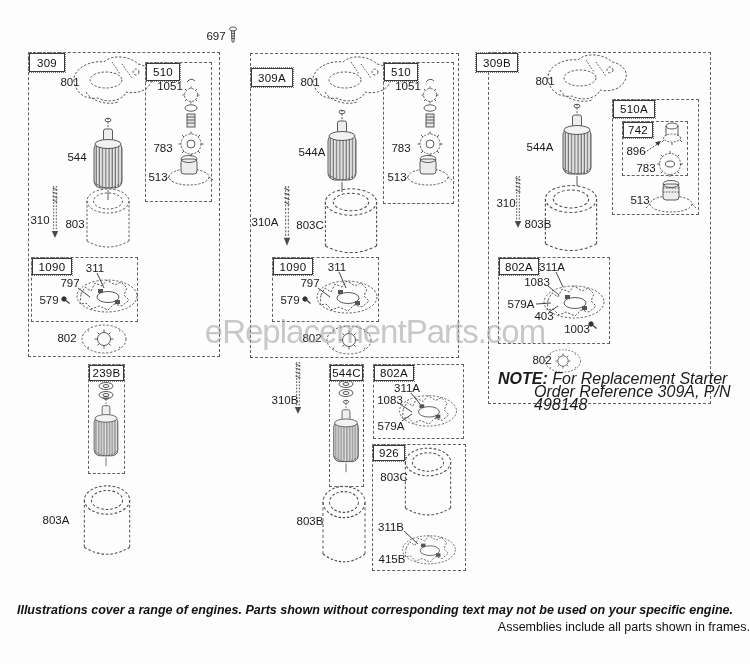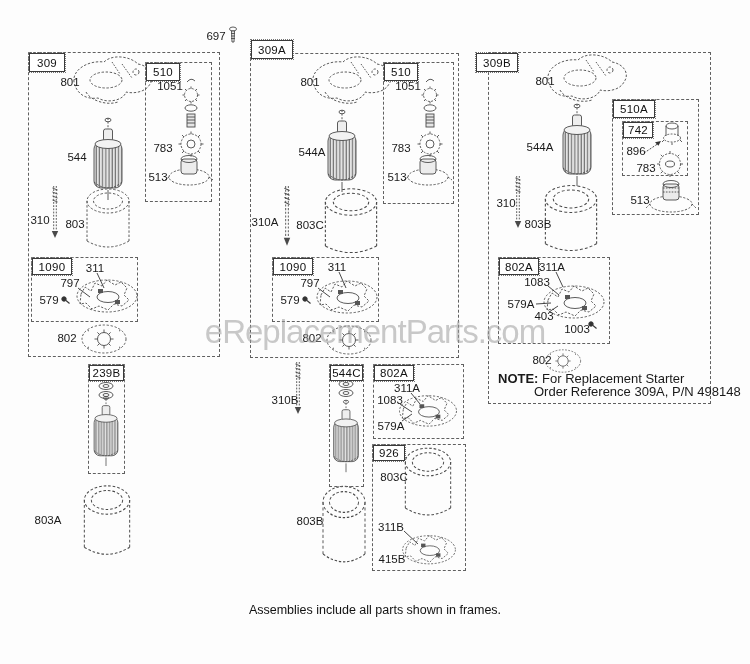--- a/index.html
+++ b/index.html
@@ -5,30 +5,30 @@
   html,body{margin:0;padding:0;background:#ffffff;}
   .canvas{position:relative;width:750px;height:664px;background:#fdfdfd;
           font-family:"Liberation Sans", sans-serif;overflow:hidden;}
   .frame{position:absolute;border:1px dashed #606060;z-index:2;}
   .fbox{position:absolute;border:1px solid #3a3a3a;outline:1px dotted #777;background:#fff;
         display:flex;align-items:center;justify-content:center;
         font-size:11.5px;color:#111;z-index:3;letter-spacing:0.3px;}
   .pl{position:absolute;transform:translate(-50%,-50%);font-size:11.5px;color:#1a1a1a;
       white-space:nowrap;z-index:3;}
   .refnum{position:absolute;transform:translate(-50%,-50%);font-size:11.5px;color:#1a1a1a;z-index:3;}
-  .note{position:absolute;left:498px;top:372px;font-size:13px;color:#1a1a1a;
+  .note{position:absolute;left:498px;top:372px;font-size:16px;font-style:italic;color:#1a1a1a;
         z-index:3;line-height:13px;}
   .note .np{font-weight:bold;}
   .note .l2{margin-left:36px;}
   .watermark{position:absolute;left:375px;top:332px;transform:translate(-50%,-50%);
              font-size:33px;font-weight:normal;letter-spacing:-1px;color:#9d9d9d;opacity:0.55;
              z-index:4;pointer-events:none;white-space:nowrap;}
   .footer{position:absolute;left:0;top:602px;width:750px;text-align:center;color:#111;z-index:3;}
   .footer .f1{font-size:12.5px;font-weight:bold;font-style:italic;line-height:17px;}
-  .footer .f2{font-size:12.5px;line-height:17px;}
+  .footer .f2{font-size:12.5px;line-height:17px;text-align:right;}
   svg.draw{position:absolute;left:0;top:0;z-index:1;}
   .leader{stroke:#333;stroke-width:0.9;fill:none;}
 </style>
 </head>
 <body>
 
 <div class="canvas">
 
   <svg class="draw" width="750" height="664" viewBox="0 0 750 664">
     <defs>
@@ -194,21 +194,21 @@
   <div class="frame" style="left:622px;top:121px;width:64px;height:53px"></div>
   <div class="frame" style="left:31px;top:257px;width:105px;height:63px"></div>
   <div class="frame" style="left:272px;top:257px;width:105px;height:63px"></div>
   <div class="frame" style="left:498px;top:257px;width:110px;height:85px"></div>
   <div class="frame" style="left:88px;top:364px;width:35px;height:108px"></div>
   <div class="frame" style="left:329px;top:364px;width:33px;height:121px"></div>
   <div class="frame" style="left:373px;top:364px;width:89px;height:73px"></div>
   <div class="frame" style="left:372px;top:444px;width:92px;height:125px"></div>
 
   <div class="fbox" style="left:29px;top:53px;width:34px;height:17px">309</div>
-  <div class="fbox" style="left:251px;top:40px;width:40px;height:17px">309A</div>
+  <div class="fbox" style="left:251px;top:68px;width:40px;height:17px">309A</div>
   <div class="fbox" style="left:476px;top:53px;width:40px;height:17px">309B</div>
   <div class="fbox" style="left:146px;top:63px;width:32px;height:16px">510</div>
   <div class="fbox" style="left:384px;top:63px;width:32px;height:16px">510</div>
   <div class="fbox" style="left:613px;top:100px;width:40px;height:16px">510A</div>
   <div class="fbox" style="left:623px;top:122px;width:28px;height:14px">742</div>
   <div class="fbox" style="left:32px;top:258px;width:38px;height:15px">1090</div>
   <div class="fbox" style="left:273px;top:258px;width:38px;height:15px">1090</div>
   <div class="fbox" style="left:499px;top:258px;width:38px;height:15px">802A</div>
   <div class="fbox" style="left:89px;top:365px;width:33px;height:14px">239B</div>
   <div class="fbox" style="left:330px;top:365px;width:31px;height:14px">544C</div>
@@ -254,29 +254,30 @@
   <span class="pl" style="left:544px;top:316px">403</span>
   <span class="pl" style="left:577px;top:329px">1003</span>
   <span class="pl" style="left:542px;top:360px">802</span>
 
   <div class="note">
     <div><span class="np">NOTE:</span>
       <span>For Replacement Starter</span></div>
     <div class="l2">Order Reference 309A, P/N 498148</div>
   </div>
 
-  <span class="pl" style="left:48px;top:520px">803A</span>
+  <span class="pl" style="left:56px;top:520px">803A</span>
   <span class="pl" style="left:285px;top:400px">310B</span>
   <span class="pl" style="left:407px;top:388px">311A</span>
   <span class="pl" style="left:390px;top:400px">1083</span>
   <span class="pl" style="left:391px;top:426px">579A</span>
   <span class="pl" style="left:394px;top:477px">803C</span>
   <span class="pl" style="left:391px;top:527px">311B</span>
   <span class="pl" style="left:392px;top:559px">415B</span>
   <span class="pl" style="left:310px;top:521px">803B</span>
 
   <div class="watermark">eReplacementParts.com</div>
 
   <div class="footer">
+    <div class="f1">Illustrations cover a range of engines. Parts shown without corresponding text may not be used on your specific engine.</div>
     <div class="f2">Assemblies include all parts shown in frames.</div>
   </div>
 
 </div>
 
 </body></html>

